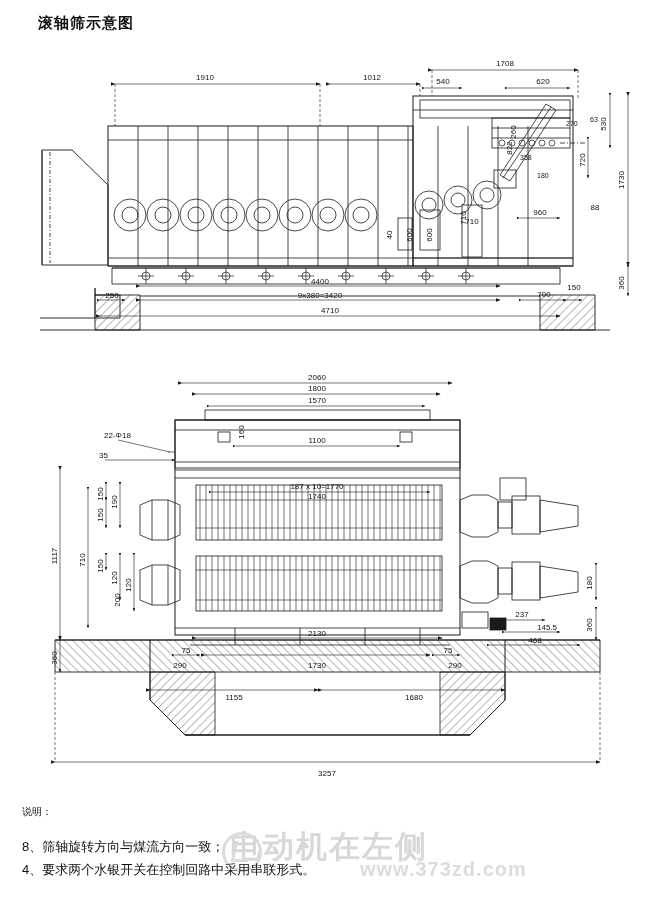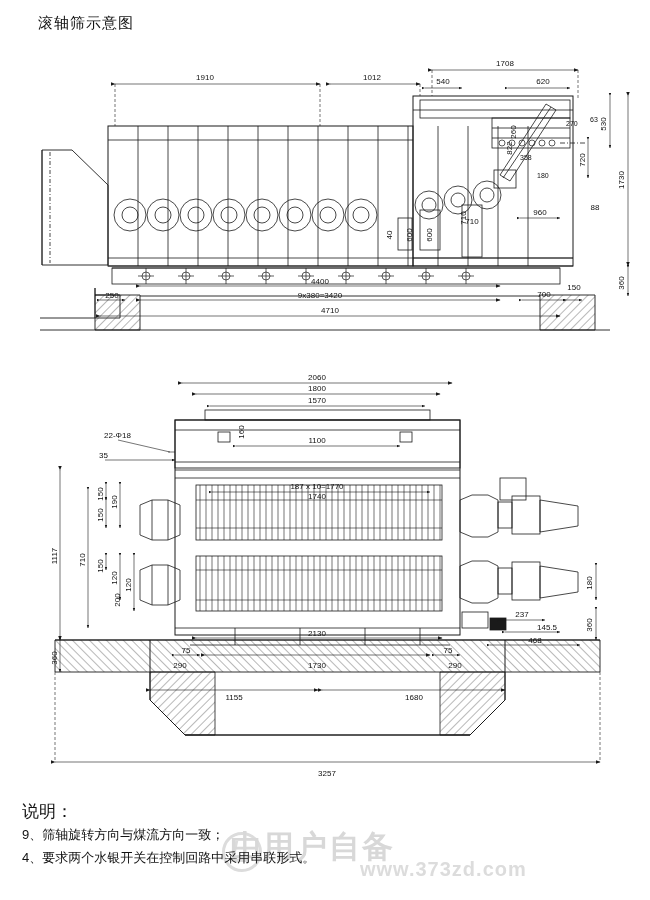--- a/index.html
+++ b/index.html
@@ -6,28 +6,28 @@
   body{
     width:650px;height:900px;
     background:#ffffff;
     font-family:"Liberation Sans", sans-serif;
     color:#111;
     position:relative;
     overflow:hidden;
   }
   .title{
     position:absolute;left:38px;top:14px;
-    font-size:15px;font-weight:normal;letter-spacing:1px;
+    font-size:15px;font-weight:bold;letter-spacing:1px;
   }
   .canvas{position:absolute;left:0;top:0;width:650px;height:900px;}
   .notes{
     position:absolute;left:22px;top:800px;width:610px;
     font-size:13px;line-height:23px;
   }
-  .notes .nhead{font-size:17px;margin-bottom:0;}
+  .notes .nhead{font-size:10px;margin-bottom:12px;}
   .notes div{white-space:nowrap;}
   .wm{
     position:absolute;left:230px;top:826px;
     font-size:31px;font-weight:bold;color:#d8d8d8;
     letter-spacing:2px;pointer-events:none;
   }
   .wm2{
     position:absolute;left:360px;top:858px;
     font-size:20px;font-weight:bold;color:#dcdcdc;
     letter-spacing:1px;pointer-events:none;
@@ -499,20 +499,20 @@
       <text x="244" y="432" transform="rotate(-90 244 432)" text-anchor="middle">160</text>
       <text x="592" y="583" transform="rotate(-90 592 583)" text-anchor="middle">180</text>
       <text x="592" y="625" transform="rotate(-90 592 625)" text-anchor="middle">360</text>
     </g>
   </g>
 
   </g>
 </svg>
 
 <div class="wmlogo"></div>
-<div class="wm">由用户自备</div>
+<div class="wm">电动机在左侧</div>
 <div class="wm2">www.373zd.com</div>
 
 <div class="notes">
   <div class="nhead">说明：</div>
-  <div>9、筛轴旋转方向与煤流方向一致；</div>
+  <div>8、筛轴旋转方向与煤流方向一致；</div>
   <div>4、要求两个水银开关在控制回路中采用串联形式。</div>
 </div>
 
 </body></html>

